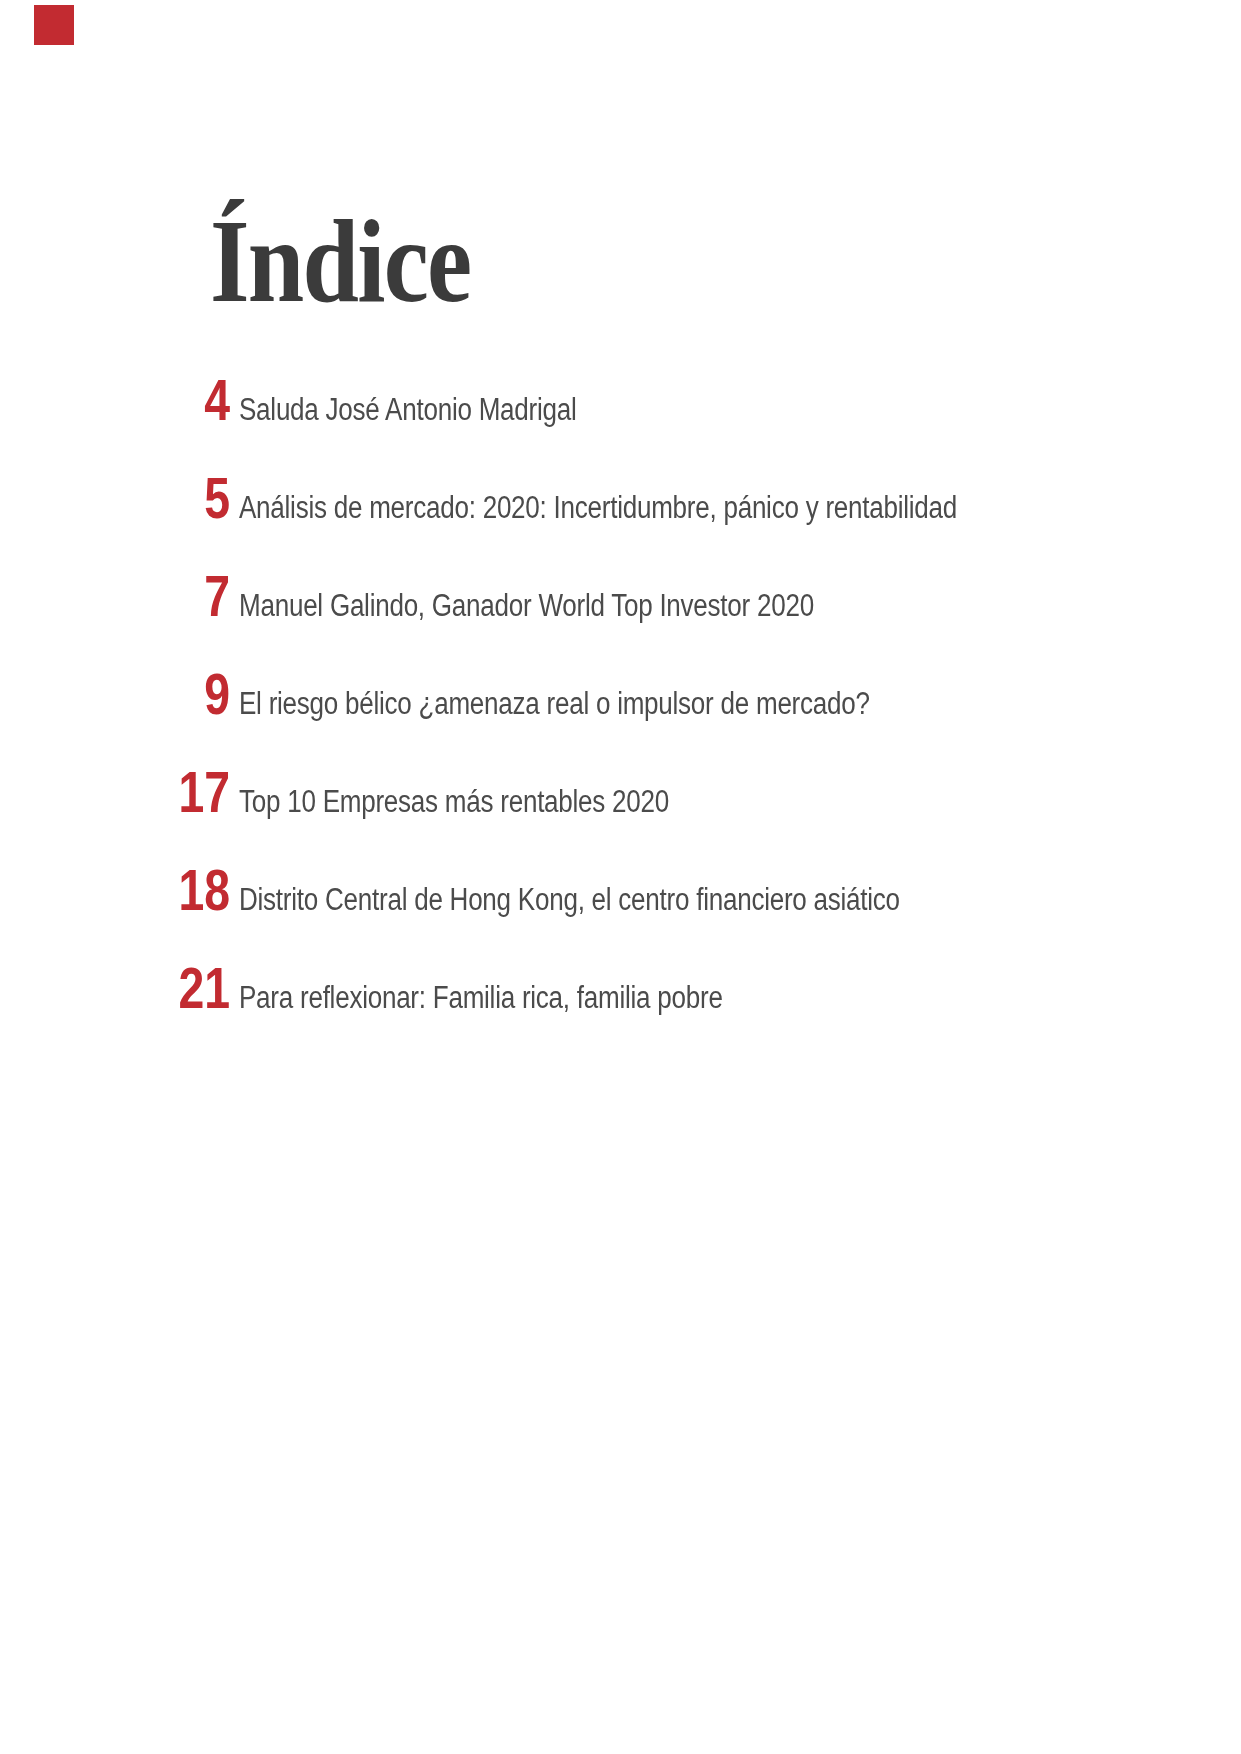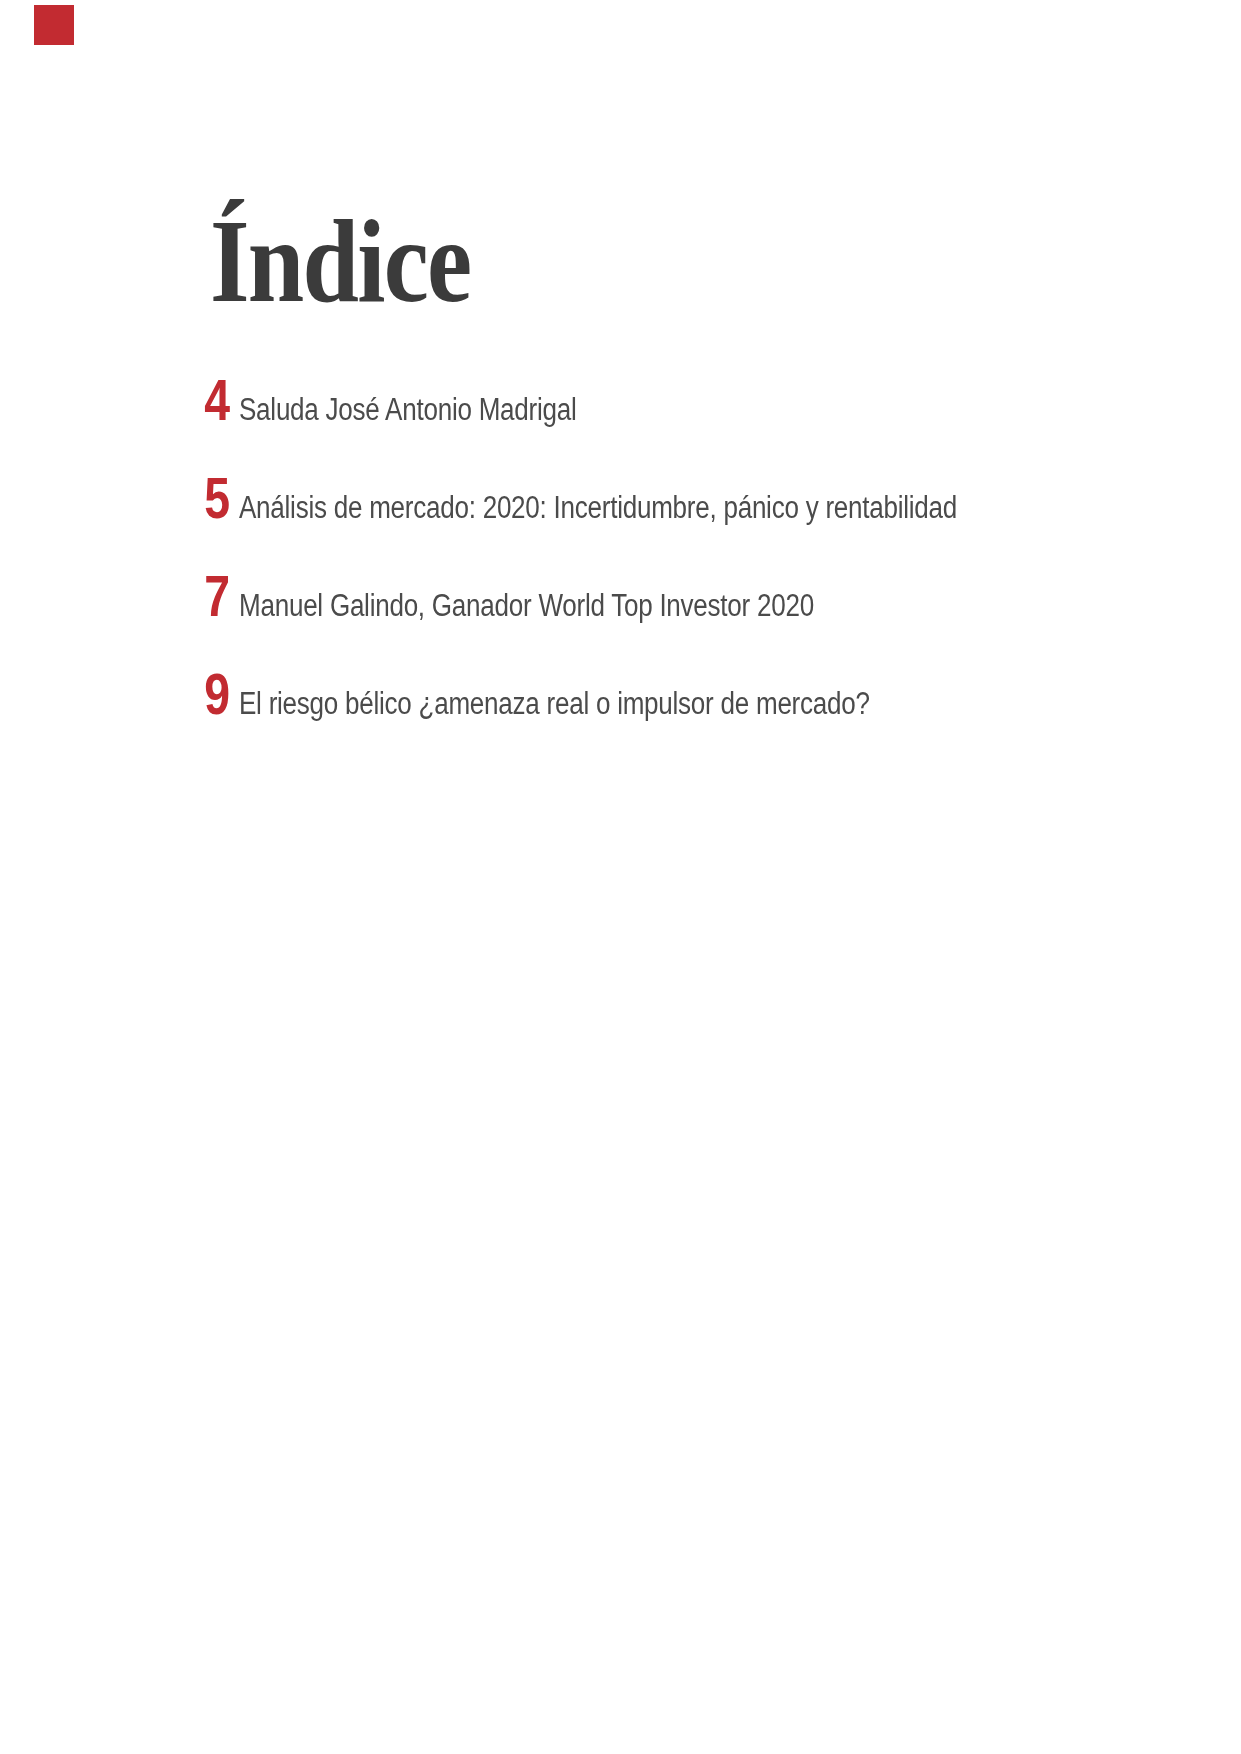--- a/index.html
+++ b/index.html
@@ -101,19 +101,31 @@
     <span class="num">7</span>
     <span class="label">Manuel Galindo, Ganador World Top Investor 2020</span>
   </li>
 
   <li class="row">
     <span class="num">9</span>
     <span class="label">El riesgo bélico ¿amenaza real o impulsor de mercado?</span>
   </li>
 
 
+  <li class="row">
+    <span class="num">17</span>
+    <span class="label">Top 10 Empresas más rentables 2020</span>
+  </li>
 
+  <li class="row">
+    <span class="num">18</span>
+    <span class="label">Distrito Central de Hong Kong, el centro financiero asiático</span>
+  </li>
 
+  <li class="row">
+    <span class="num">21</span>
+    <span class="label">Para reflexionar: Familia rica, familia pobre</span>
+  </li>
 
 
 
 </ol>
 </div>
 
 </body></html>

